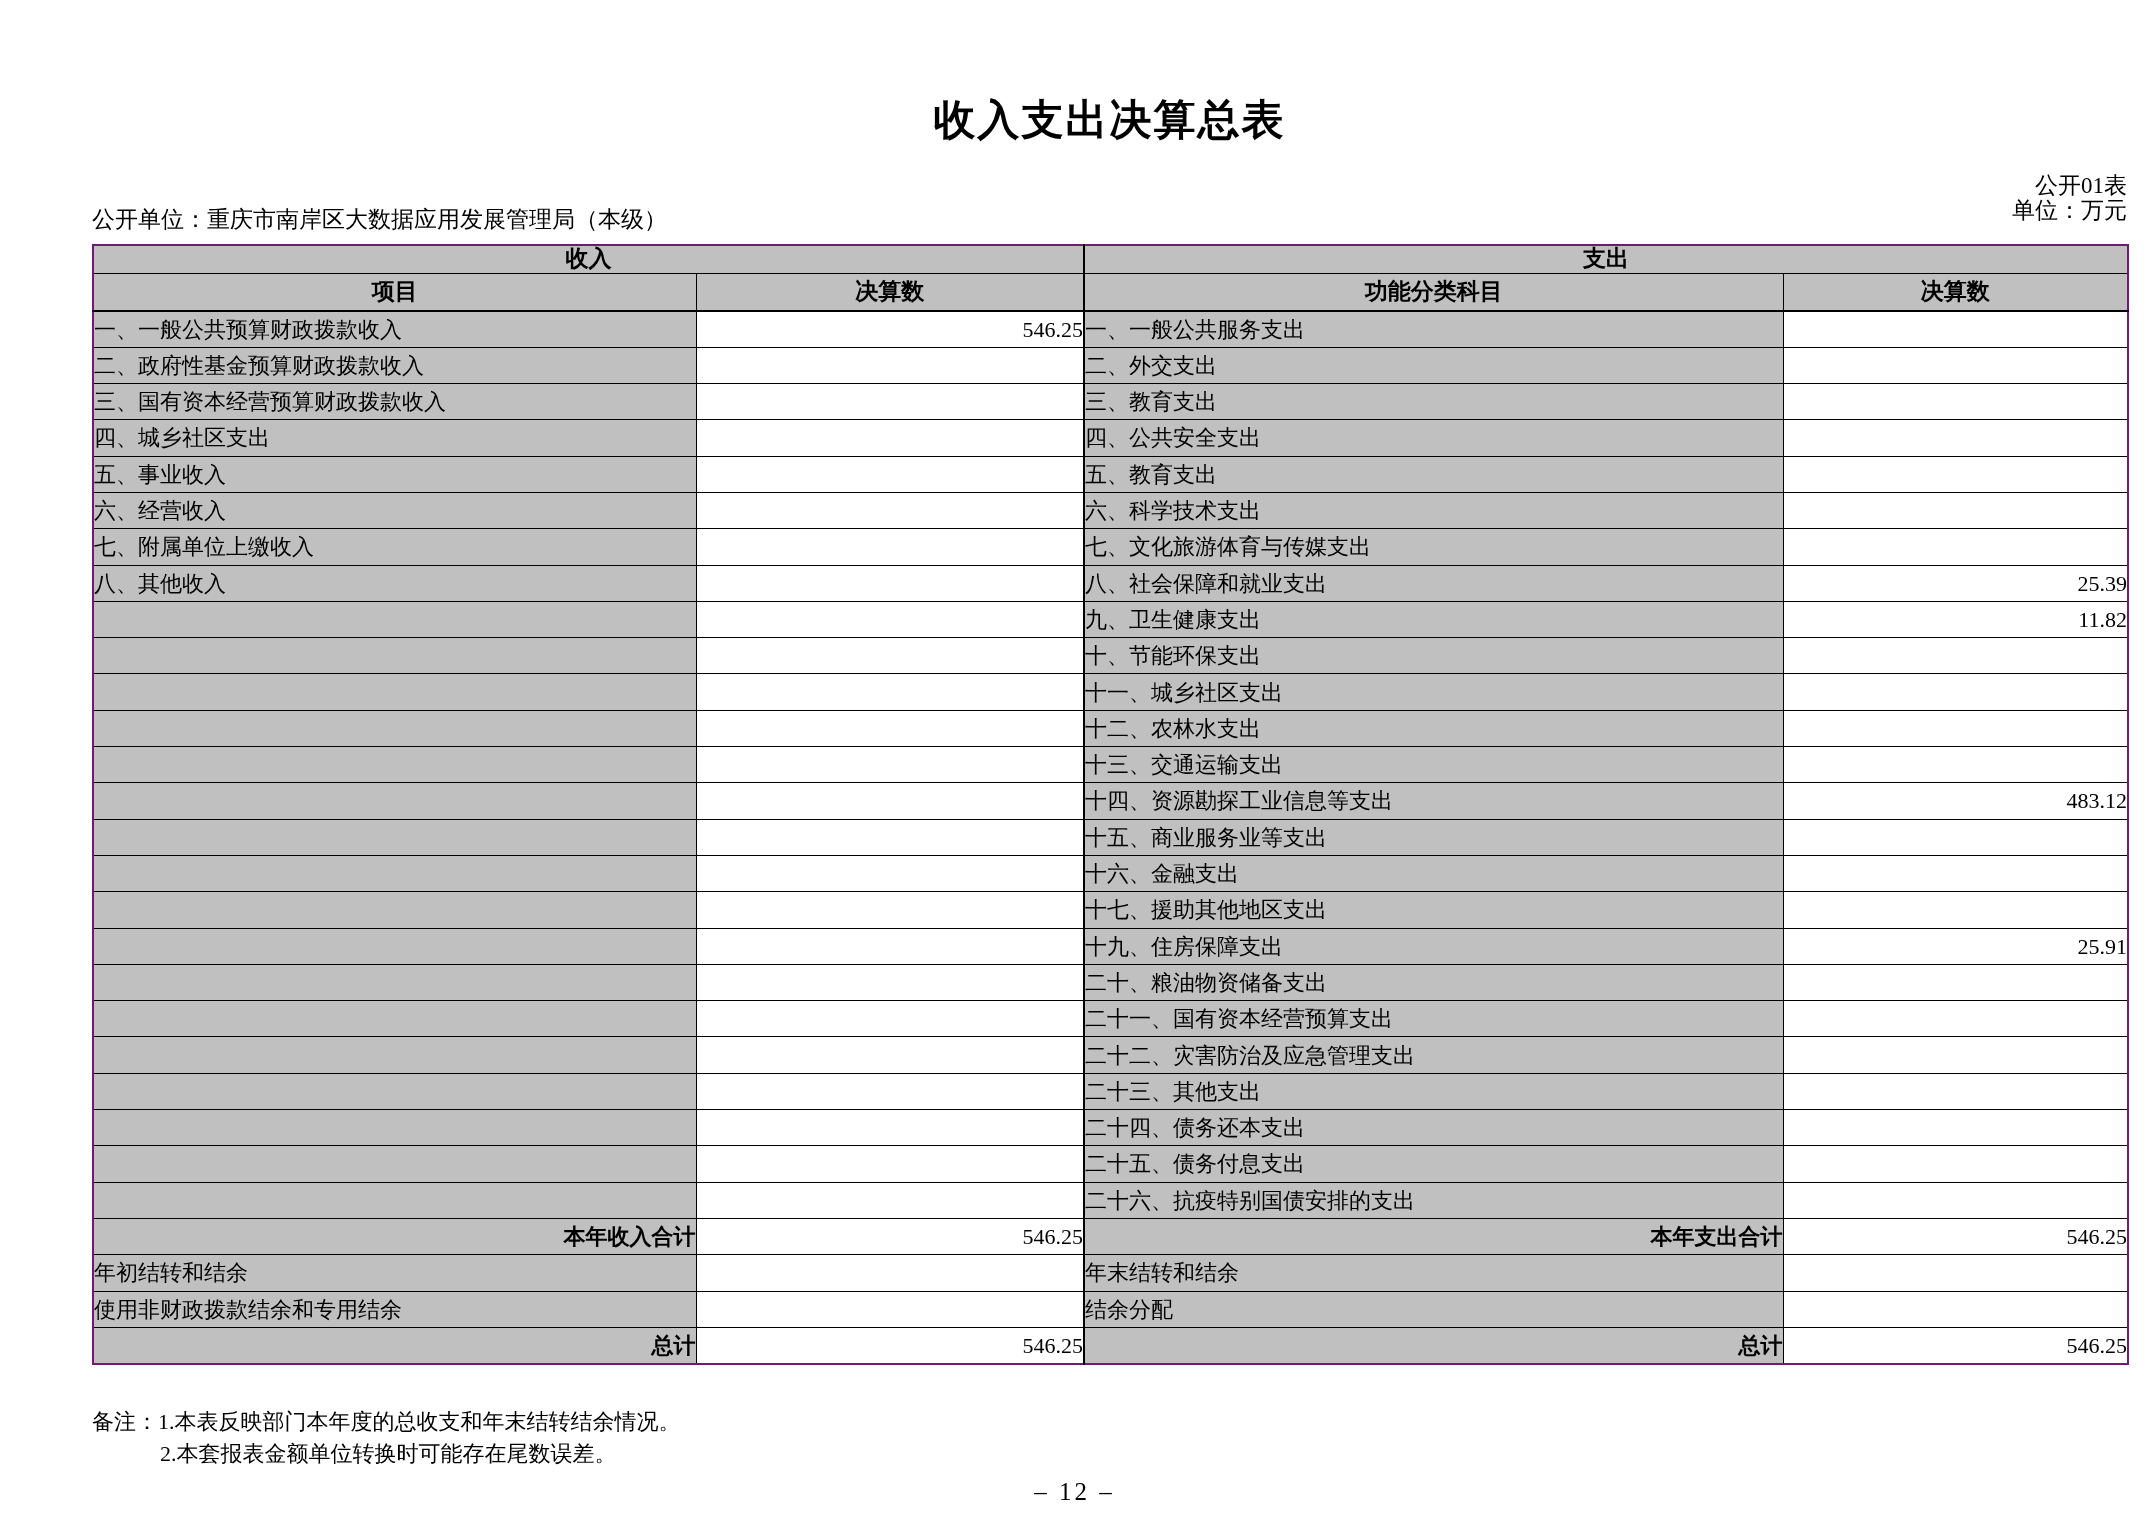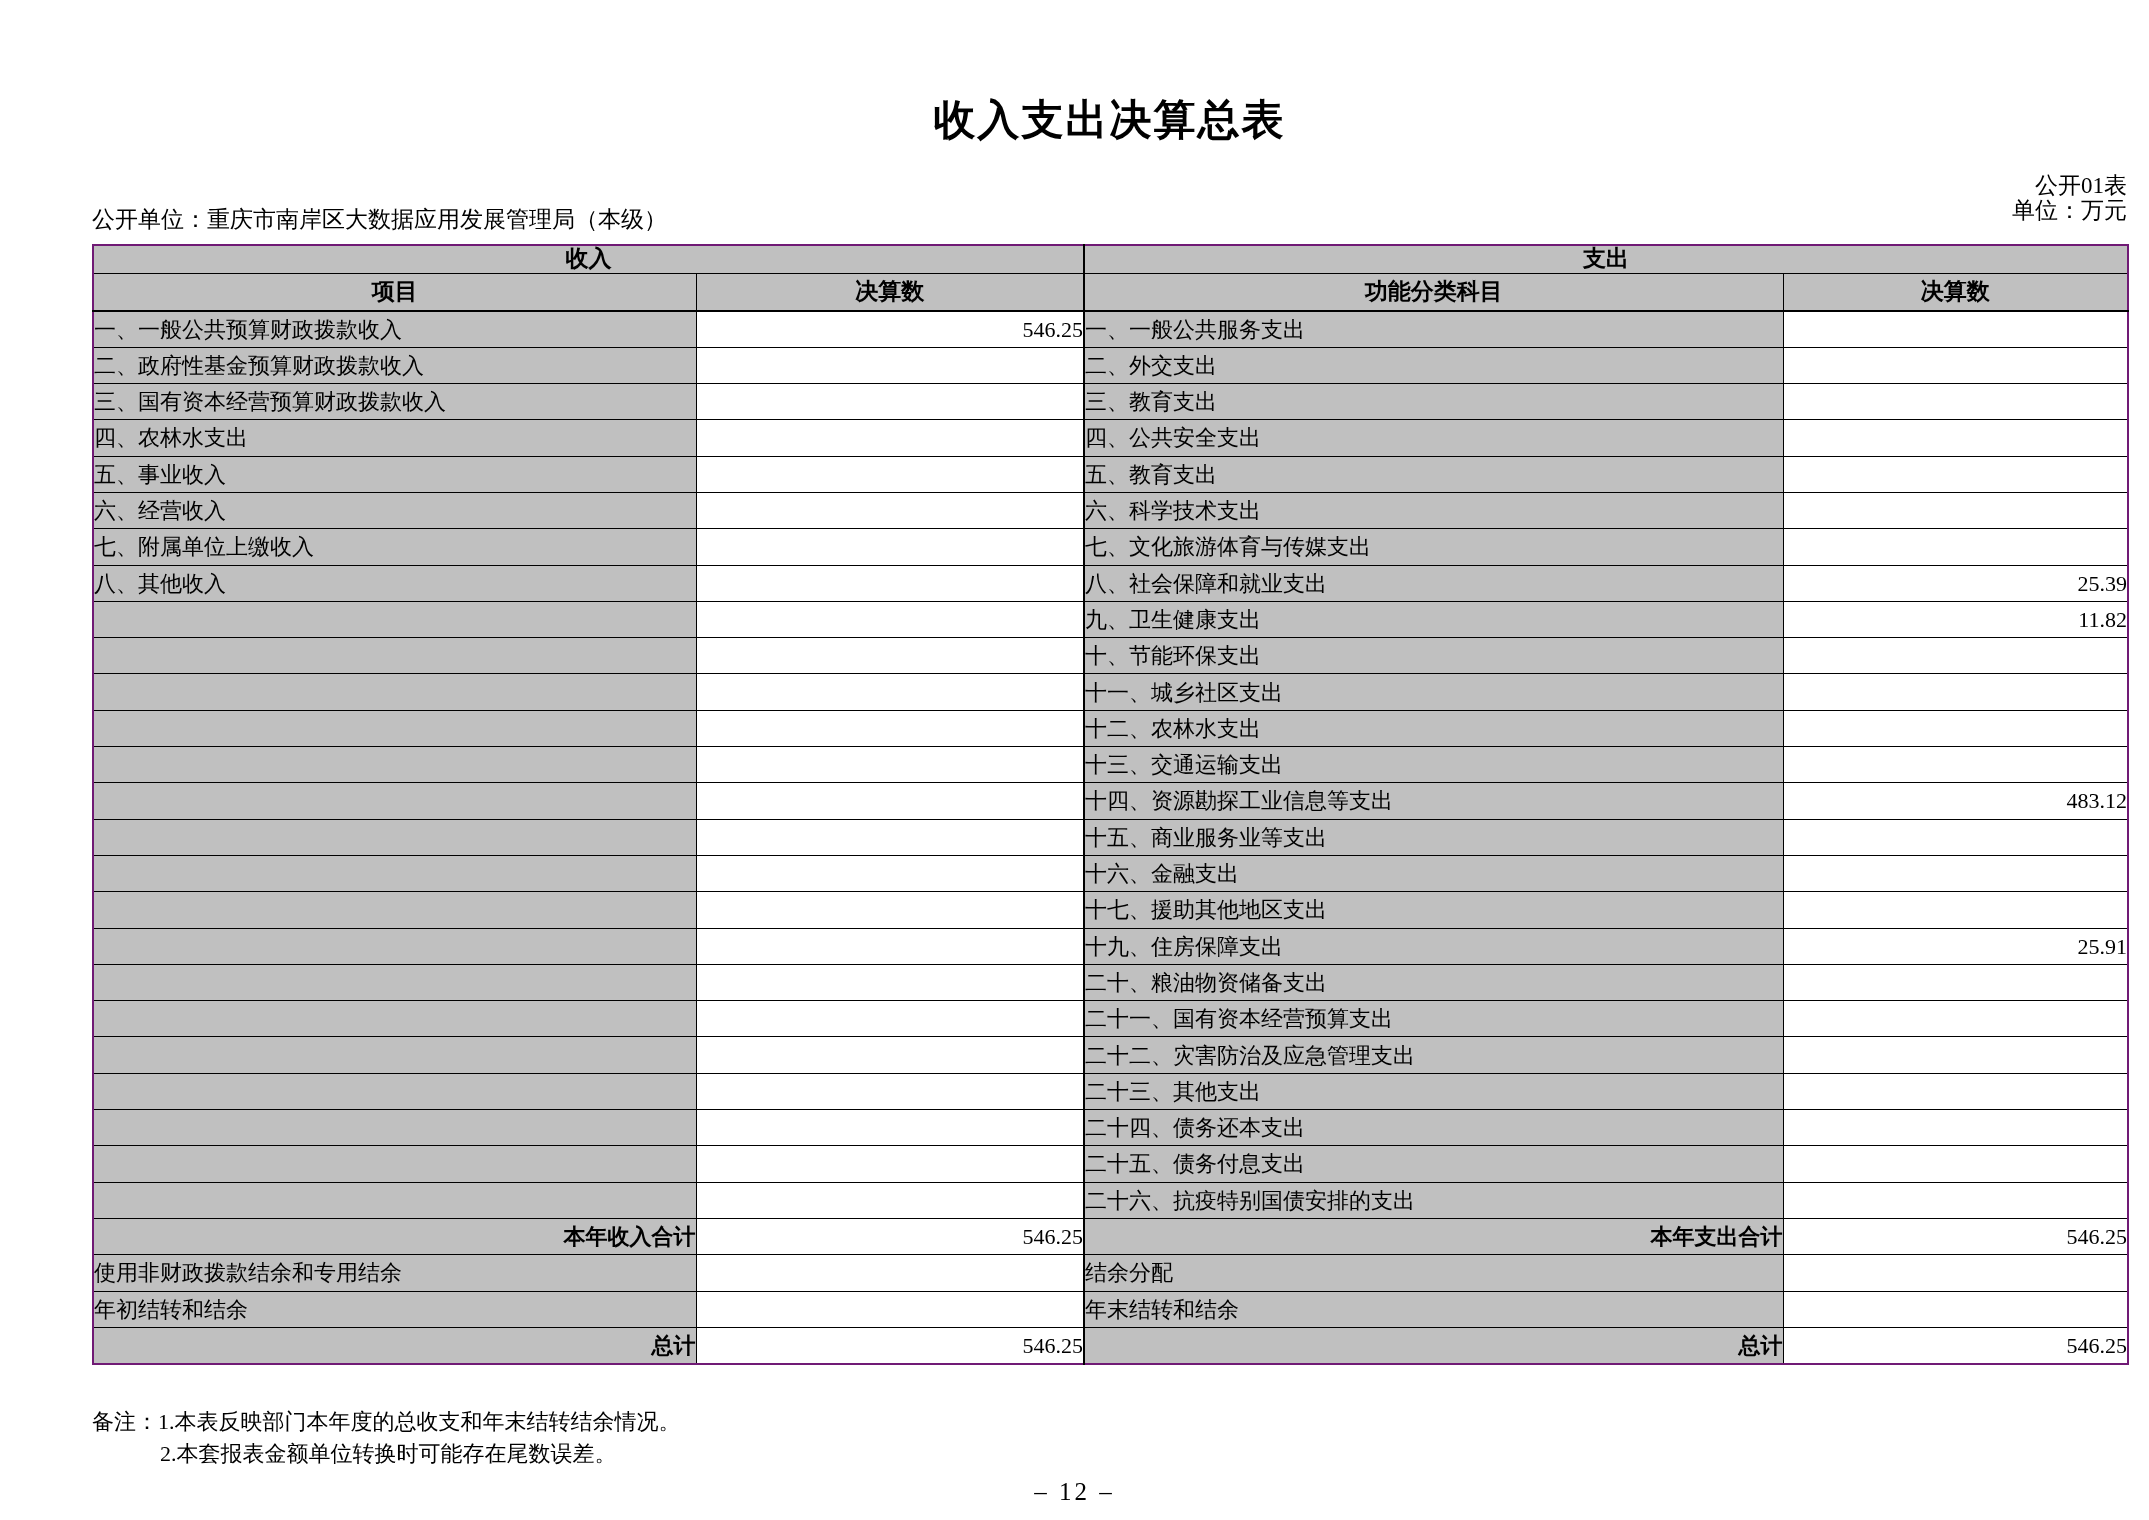--- a/index.html
+++ b/index.html
@@ -110,21 +110,21 @@
           <td class="lbl mid">二、外交支出</td>
           <td class="val"></td>
         </tr>
         <tr>
           <td class="lbl">三、国有资本经营预算财政拨款收入</td>
           <td class="val"></td>
           <td class="lbl mid">三、教育支出</td>
           <td class="val"></td>
         </tr>
         <tr>
-          <td class="lbl">四、农林水支出</td>
+          <td class="lbl">四、城乡社区支出</td>
           <td class="val"></td>
           <td class="lbl mid">四、公共安全支出</td>
           <td class="val"></td>
         </tr>
         <tr>
           <td class="lbl">五、事业收入</td>
           <td class="val"></td>
           <td class="lbl mid">五、教育支出</td>
           <td class="val"></td>
         </tr>
@@ -248,29 +248,29 @@
           <td class="lbl mid">二十六、抗疫特别国债安排的支出</td>
           <td class="val"></td>
         </tr>
         <tr class="emph">
           <td class="lbl">本年收入合计</td>
           <td class="val">546.25</td>
           <td class="lbl mid">本年支出合计</td>
           <td class="val">546.25</td>
         </tr>
         <tr>
+          <td class="lbl">年初结转和结余</td>
+          <td class="val"></td>
+          <td class="lbl mid">年末结转和结余</td>
+          <td class="val"></td>
+        </tr>
+        <tr>
           <td class="lbl">使用非财政拨款结余和专用结余</td>
           <td class="val"></td>
           <td class="lbl mid">结余分配</td>
-          <td class="val"></td>
-        </tr>
-        <tr>
-          <td class="lbl">年初结转和结余</td>
-          <td class="val"></td>
-          <td class="lbl mid">年末结转和结余</td>
           <td class="val"></td>
         </tr>
         <tr class="emph">
           <td class="lbl">总计</td>
           <td class="val">546.25</td>
           <td class="lbl mid">总计</td>
           <td class="val">546.25</td>
         </tr>
       </tbody>
   </table>

